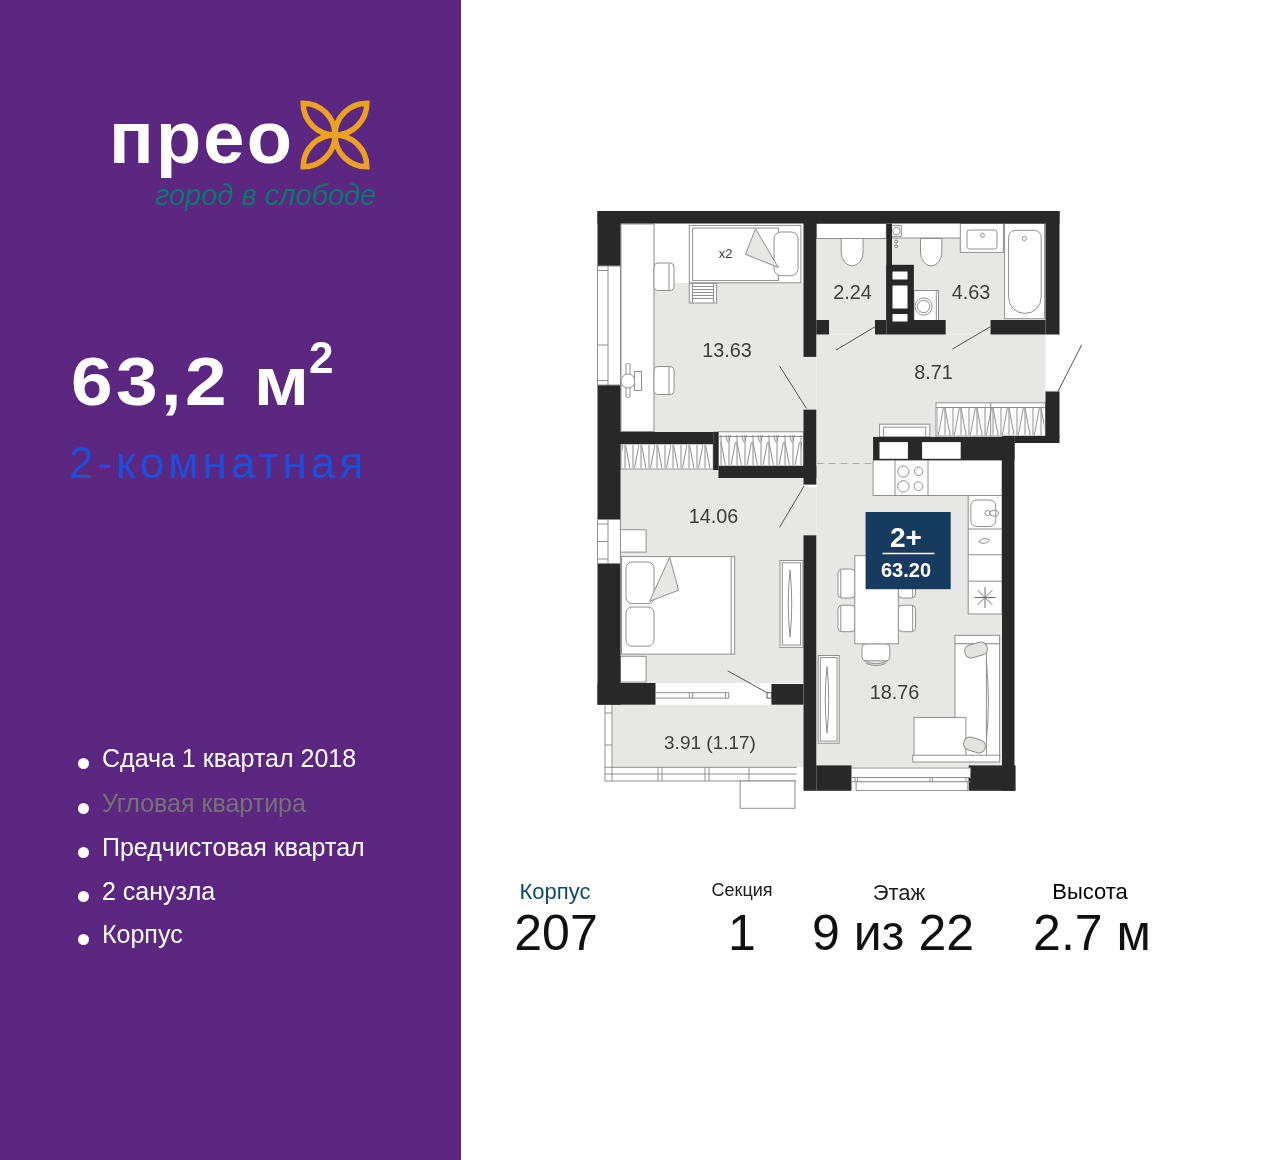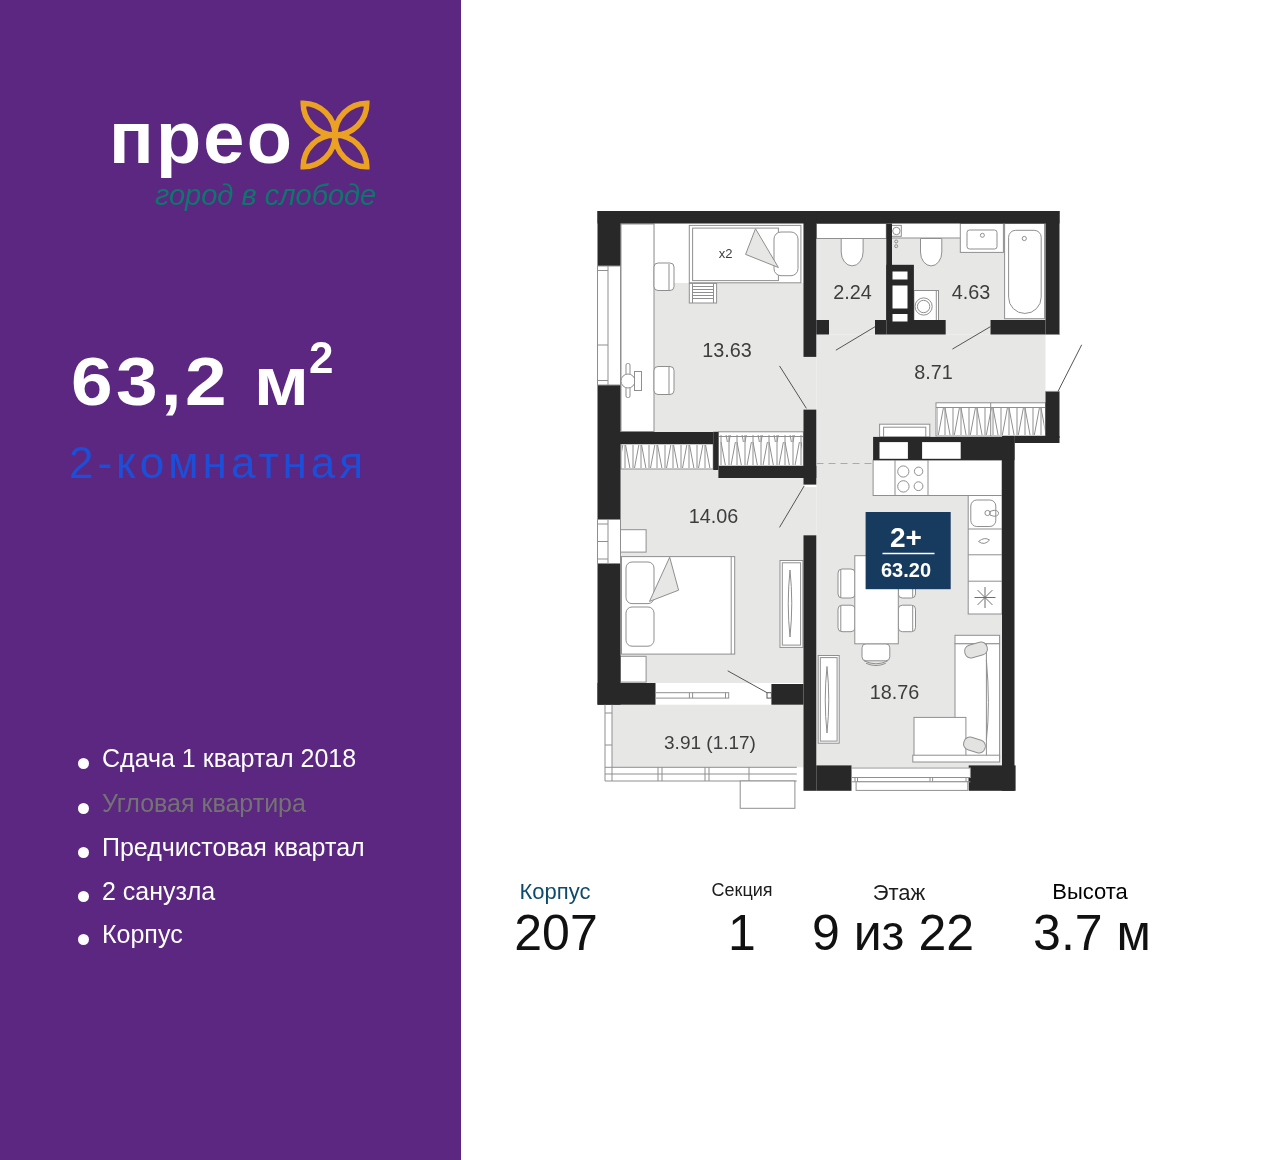--- a/index.html
+++ b/index.html
@@ -64,21 +64,21 @@
 <div class="abs" style="left:742px;top:881px;transform:translateX(-50%);color:#1c1c1c;font-size:18px;line-height:1">Секция</div>
 
 <div class="abs" style="left:742px;top:908px;transform:translateX(-50%);color:#111;font-size:50px;line-height:1">1</div>
 
 <div class="abs" style="left:899px;top:882px;transform:translateX(-50%);color:#1c1c1c;font-size:22px;line-height:1">Этаж</div>
 
 <div class="abs" style="left:893px;top:908px;transform:translateX(-50%);color:#111;font-size:50px;line-height:1">9 из 22</div>
 
 <div class="abs" style="left:1090px;top:881px;transform:translateX(-50%);color:#000000;font-size:22px;line-height:1">Высота</div>
 
-<div class="abs" style="left:1092px;top:908px;transform:translateX(-50%);color:#111;font-size:50px;line-height:1">3.7 м</div>
+<div class="abs" style="left:1092px;top:908px;transform:translateX(-50%);color:#111;font-size:50px;line-height:1">2.7 м</div>
 
 <svg class="abs" style="left:0;top:0" width="1280" height="1160" viewBox="0 0 1280 1160">
 <defs>
 <pattern id="hatch" width="16" height="34" patternUnits="userSpaceOnUse">
 <line x1="1" y1="0" x2="1" y2="34" stroke="#8f8f8f" stroke-width="1"></line>
 <line x1="1" y1="0" x2="7.4" y2="34" stroke="#8f8f8f" stroke-width="1"></line>
 <line x1="9" y1="0" x2="9" y2="34" stroke="#8f8f8f" stroke-width="1"></line>
 <line x1="15.4" y1="0" x2="9" y2="34" stroke="#8f8f8f" stroke-width="1"></line>
 </pattern>
 </defs>

